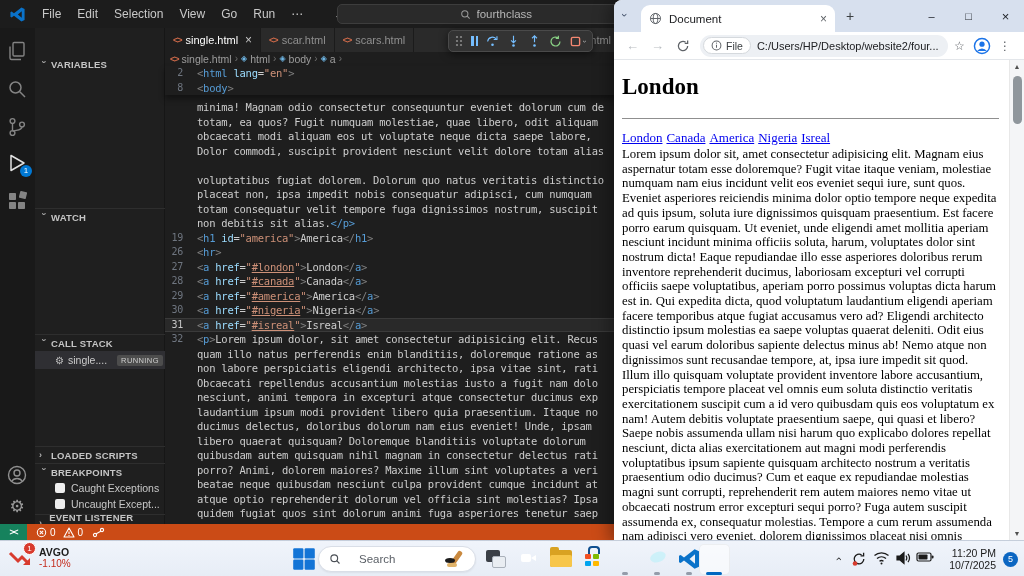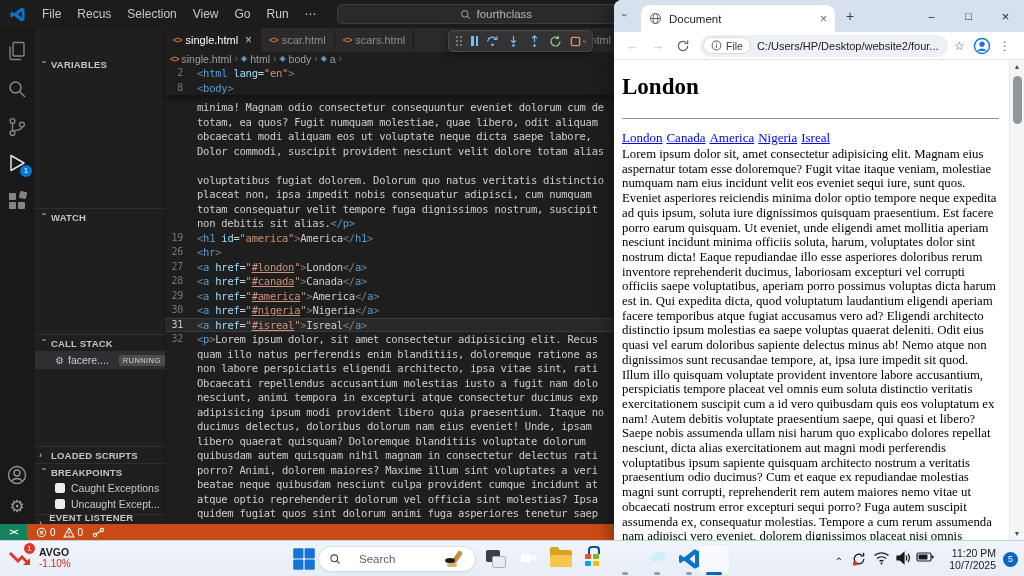--- a/index.html
+++ b/index.html
@@ -158,21 +158,21 @@
 <body>
 
 <div id="vscode">
 
   <div class="titlebar">
     <svg class="vsc-logo" viewBox="0 0 24 24">
         <path fill="#0a72c9" d="M17.6 2.2 22 4.3v15.4l-4.4 2.1L7 13.6l-3.3 2.5L2 15.2V8.8l1.7-.9L7 10.4 17.6 2.2zm.4 5.1-5.5 4.7 5.5 4.7V7.3z"></path>
       </svg>
     <div class="menus">
         <span class="menu-item">File</span>
-        <span class="menu-item">Recus</span>
+        <span class="menu-item">Edit</span>
         <span class="menu-item">Selection</span>
         <span class="menu-item">View</span>
         <span class="menu-item">Go</span>
         <span class="menu-item">Run</span>
         <span class="menu-item">⋯</span>
       </div>
     <div class="nav-arrows">
       <span>←</span>
       <span>→</span>
     </div>
@@ -298,21 +298,21 @@
     <div class="sec-h bt" style="top:180px">
       <span class="tw open">›</span>
       <span>WATCH</span>
     </div>
     <div class="sec-h bt" style="top:306px">
       <span class="tw open">›</span>
       <span>CALL STACK</span>
     </div>
     <div class="cs-row" style="top:323px">
       <span class="cs-gear">⚙</span>
-      <span class="cs-name">facere....</span>
+      <span class="cs-name">single....</span>
       <span class="cs-badge">RUNNING</span>
     </div>
     <div class="sec-h bt" style="top:418px">
       <span class="tw">›</span>
       <span>LOADED SCRIPTS</span>
     </div>
     <div class="sec-h bt" style="top:435px">
       <span class="tw open">›</span>
       <span>BREAKPOINTS</span>
     </div>
@@ -445,21 +445,21 @@
       <div class="cl">
       <span class="ln"></span>
       <span class="ct"><span class="tk-txt">Obcaecati repellendus accusantium molestias iusto a fugit nam dolo</span></span>
     </div>
       <div class="cl">
       <span class="ln"></span>
       <span class="ct"><span class="tk-txt">nesciunt, animi tempora in excepturi atque consectetur ducimus exp</span></span>
     </div>
       <div class="cl">
       <span class="ln"></span>
-      <span class="ct"><span class="tk-txt">adipisicing ipsum modi provident libero quia praesentium. Itaque no</span></span>
+      <span class="ct"><span class="tk-txt">laudantium ipsum modi provident libero quia praesentium. Itaque no</span></span>
     </div>
       <div class="cl">
       <span class="ln"></span>
       <span class="ct"><span class="tk-txt">ducimus delectus, doloribus dolorum nam eius eveniet! Unde, ipsam</span></span>
     </div>
       <div class="cl">
       <span class="ln"></span>
       <span class="ct"><span class="tk-txt">libero quaerat quisquam? Doloremque blanditiis voluptate dolorum</span></span>
     </div>
       <div class="cl">

